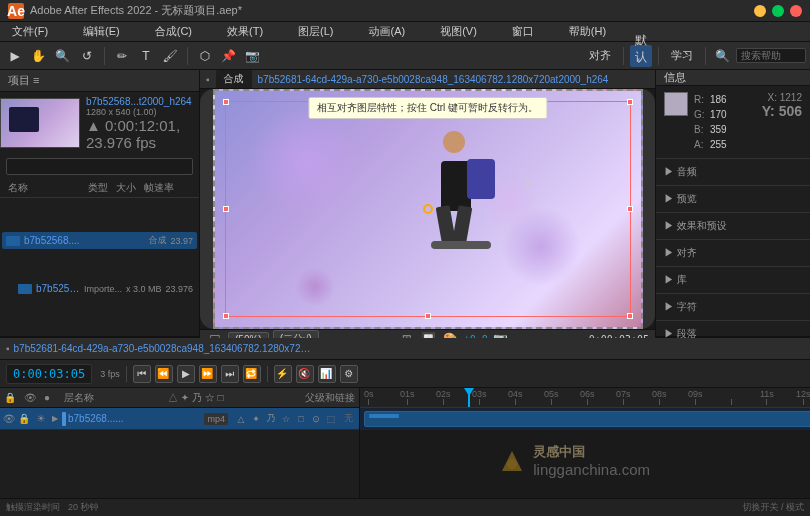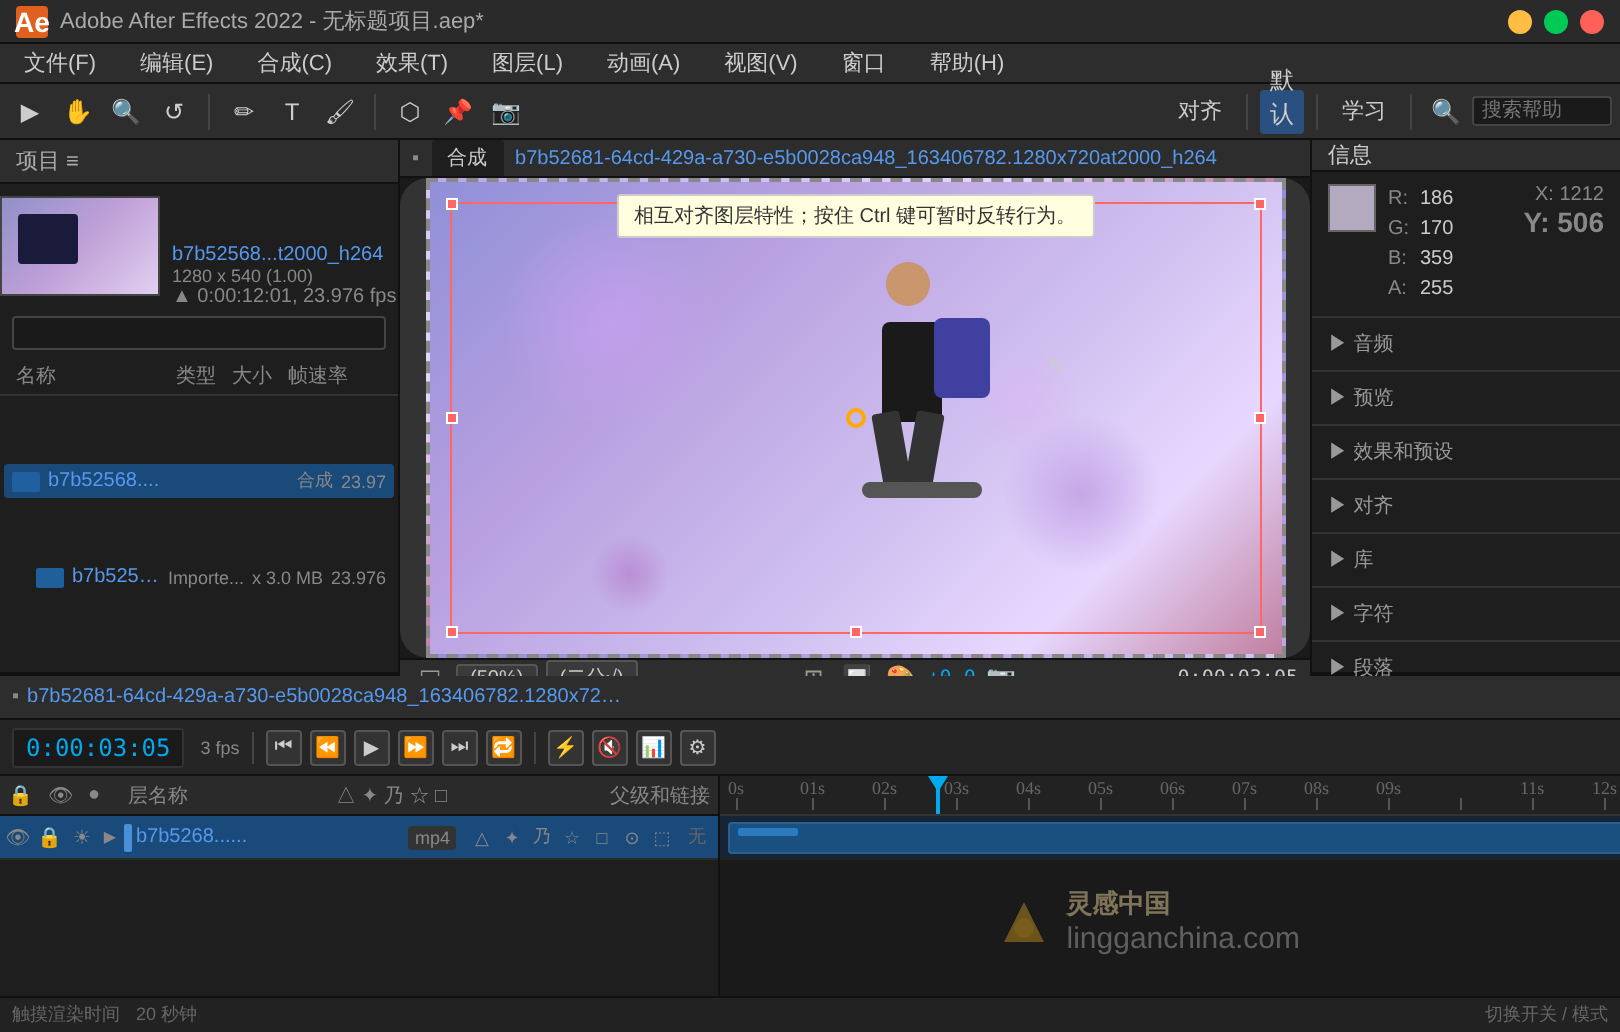--- a/index.html
+++ b/index.html
@@ -59,21 +59,21 @@
 
     
     #menu-bar {
       width: 100%;
       height: 20px;
       background: #2d2d2d;
       display: flex;
       align-items: center;
       padding: 0 4px;
       border-bottom: 1px solid #111;
-      gap: 6px;
+      gap: 19px;
     }
     .menu-item {
       padding: 2px 8px;
       font-size: 11px;
       color: #ccc;
       cursor: pointer;
       border-radius: 2px;
     }
 
     
@@ -658,21 +658,20 @@
       font-size: 9px;
       color: #666;
       padding: 0 4px;
     }
 
     #timeline-tracks {
       flex: 1;
       background: #1a1a1a;
       overflow: hidden;
       position: relative;
-      font-family: Liberation Serif, serif;
     }
     #timeline-ruler {
       height: 20px;
       background: #222;
       border-bottom: 1px solid #333;
       display: flex;
       align-items: flex-end;
       padding-bottom: 2px;
       padding-left: 4px;
       gap: 0;
@@ -801,29 +800,29 @@
   <button class="toolbar-btn">🔍</button>
   <input type="text" style="background: rgb(26, 26, 26); border: 1px solid rgb(68, 68, 68); color: rgb(204, 204, 204); padding: 1px 4px; font-size: 10px; border-radius: 2px; width: 70px; outline: none;" placeholder="搜索帮助">
 </div>
 
 <div id="main-layout">
 
   <div id="project-panel">
     <div class="panel-header">
       <span>项目 ≡</span>
     </div>
-    <div style="display:flex;padding:0;gap:6px;align-items:flex-end;">
+    <div style="display:flex;padding:0;gap:6px;align-items:center;">
       <div id="project-thumbnail">
         <div style="position:absolute;top:0;left:0;right:0;bottom:0;background:linear-gradient(135deg,#9090c8,#c0a0d8,#e0d0f0);"></div>
         <div style="position:absolute;width:30px;height:25px;background:#1a1a3a;top:8px;left:8px;border-radius:2px;"></div>
       </div>
       <div style="flex:1;">
         <div style="font-size:10px;color:#5599ee;">b7b52568...t2000_h264</div>
         <div style="font-size:9px;color:#888;">1280 x 540 (1.00)</div>
-        <div style="font-size:10px;color:#888;">▲ 0:00:12:01, 23.976 fps</div>
+        <div style="font-size:15px;color:#888;">▲ 0:00:12:01, 23.976 fps</div>
       </div>
     </div>
     <div id="project-search">
       <input type="text" style="width: 100%; background: rgb(26, 26, 26); border: 1px solid rgb(68, 68, 68); color: rgb(204, 204, 204); padding: 2px 4px; font-size: 10px; border-radius: 2px; outline: none;">
     </div>
     <div id="project-columns">
       <span class="proj-col" style="width:80px;">名称</span>
       <span class="proj-col">类型</span>
       <span class="proj-col">大小</span>
       <span class="proj-col">帧速率</span>

